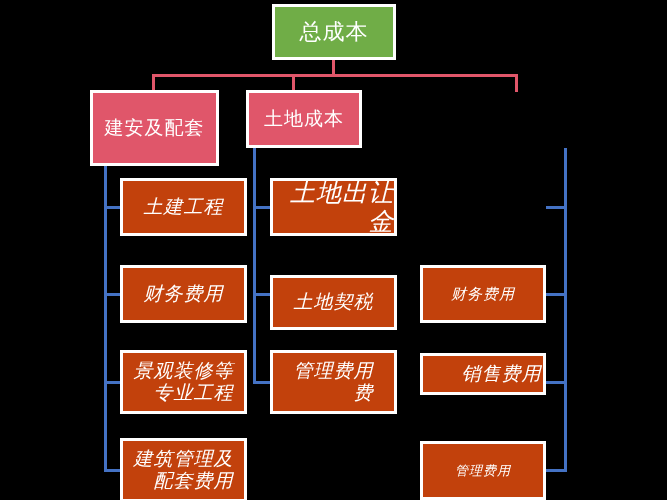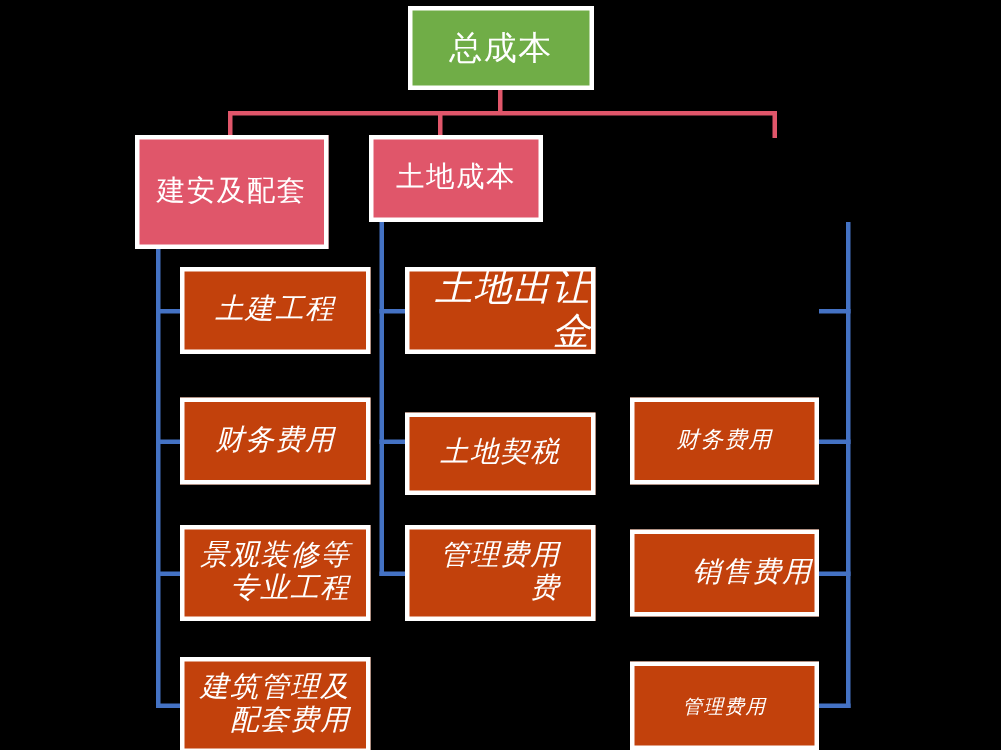--- a/index.html
+++ b/index.html
@@ -89,16 +89,16 @@
 专业工程</div>
   <div class="node level3" style="left:120px; top:438px; width:127px; height:64px; font-size:19px;">建筑管理及
 配套费用</div>
 
   <div class="node level3" style="left:270px; top:178px; width:127px; height:58px; font-size:25px;">土地出让金</div>
   <div class="node level3" style="left:270px; top:275px; width:127px; height:55px; font-size:19px;">土地契税</div>
   <div class="node level3" style="left:270px; top:350px; width:127px; height:64px; font-size:19px;">管理费用
 费</div>
 
   <div class="node level3" style="left:420px; top:265px; width:126px; height:58px; font-size:15px;">财务费用</div>
-  <div class="node level3" style="left:420px; top:353px; width:126px; height:58px; font-size:19px;padding-left:37px;">销售费用</div>
+  <div class="node level3" style="left:420px; top:353px; width:126px; height:42px; font-size:19px;padding-left:37px;">销售费用</div>
   <div class="node level3" style="left:420px; top:441px; width:126px; height:59px; font-size:13px;">管理费用</div>
 
 </div>
 
 </body></html>

